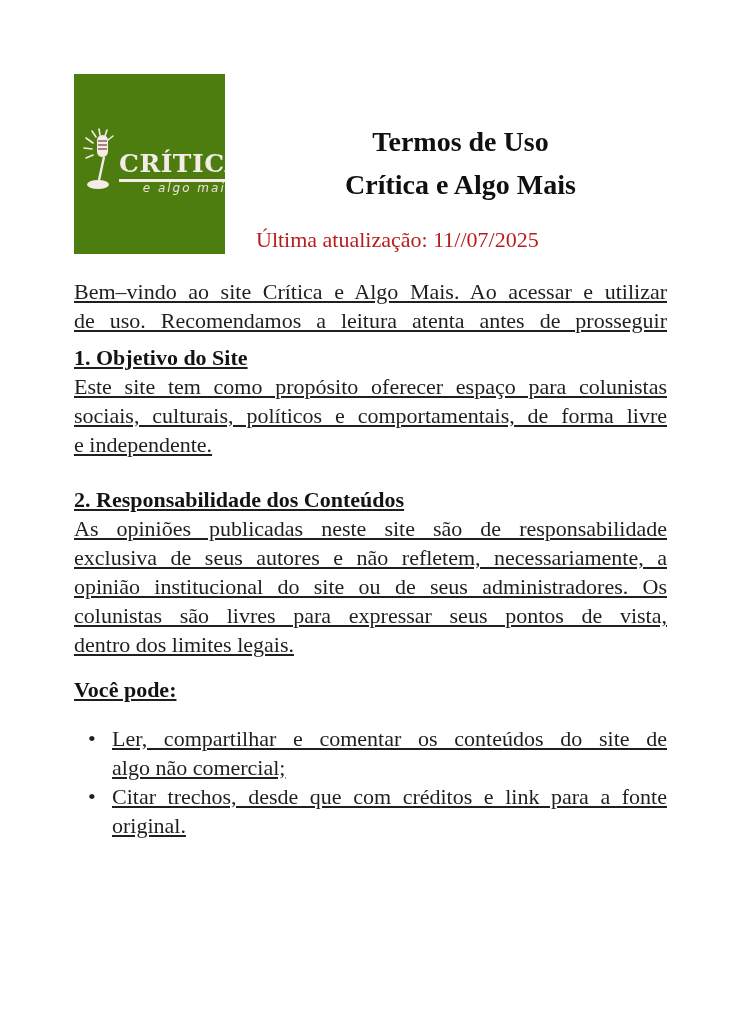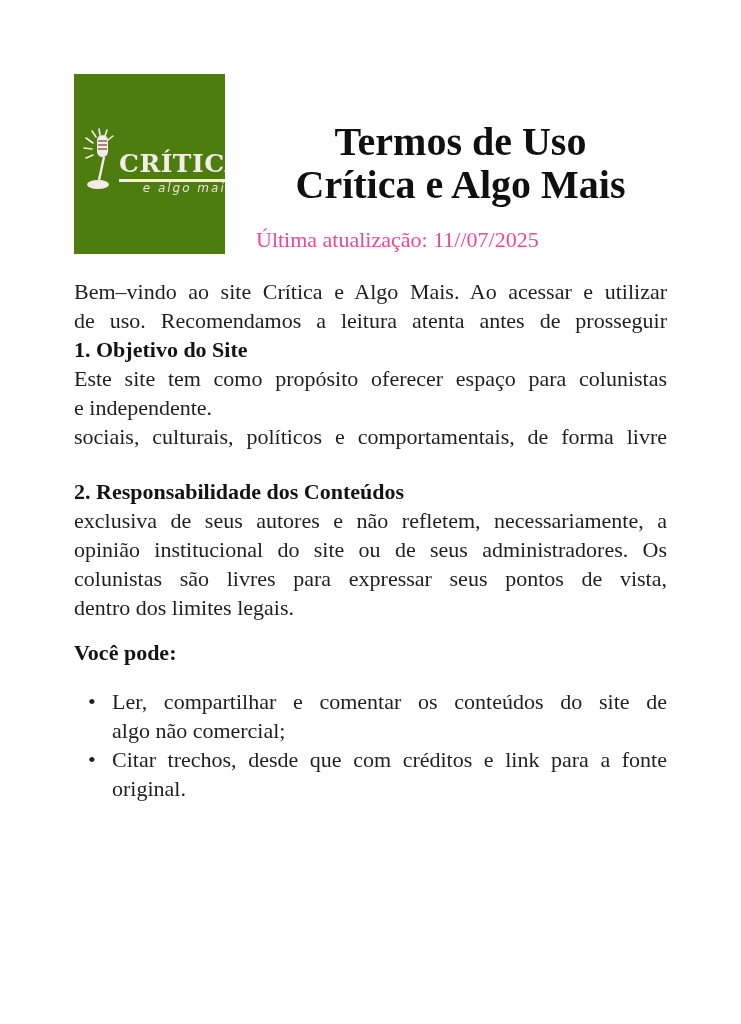--- a/index.html
+++ b/index.html
@@ -43,50 +43,50 @@
     font-style:italic;
     font-size:12px; line-height:9px;
     letter-spacing:2px;
     color:#ecdfda;
   }
 
   .header-right { position:absolute; left:180px; right:0; top:0; bottom:0; }
   .page-title {
     padding-top:46px;
     text-align:center;
-    font-size:40px; line-height:43px;
+    font-size:28px; line-height:43px;
     font-weight:bold;
     color:#101010;
   }
   .last-update {
     position:absolute; left:2px; bottom:0;
     font-size:22px; line-height:28px;
-    color:#ec4899;
+    color:#b91c1c;
     white-space:nowrap;
   }
 
   
-  main { margin:23px 74px 0 74px; }
+  main { margin:23px 74px 0 74px;text-decoration:underline; }
 
   .tline {
     font-size:22px; line-height:29px;
     color:#1f1f1f;
     text-align:justify;
     text-align-last:justify;
     white-space:nowrap;
     overflow:hidden;
   }
   .tline.last { text-align-last:left; }
 
   h2, h3 {
     font-size:22px; line-height:29px;
     font-weight:bold;
     color:#131313;
   }
-  .h-objetivo  { margin-top:0; }
+  .h-objetivo  { margin-top:8px; }
   .h-resp      { margin-top:26px; }
   .h-uso       { margin-top:12px; }
   .h-voce      { margin-top:16px; }
 
   ul.permissions { margin-top:20px; list-style:none; }
   ul.permissions li { position:relative; padding-left:38px; }
   ul.permissions li::before {
     content:"\2022";
     position:absolute; left:14px; top:0;
     font-size:22px; line-height:29px;
@@ -138,26 +138,27 @@
   <main>
 
     <p>
       <span class="tline" style="display:block">Bem–vindo ao site Crítica e Algo Mais. Ao acessar e utilizar</span>
       <span class="tline" style="display:block">de uso. Recomendamos a leitura atenta antes de prosseguir</span>
     </p>
 
     <h2 class="h-objetivo">1. Objetivo do Site</h2>
     <p>
       <span class="tline" style="display:block">Este site tem como propósito oferecer espaço para colunistas</span>
+      <span class="tline" style="display:block">sociais, culturais, políticos e comportamentais, de forma livre</span>
       <span class="tline last" style="display:block">e independente.</span>
-      <span class="tline" style="display:block">sociais, culturais, políticos e comportamentais, de forma livre</span>
     </p>
 
     <h2 class="h-resp">2. Responsabilidade dos Conteúdos</h2>
     <p>
+      <span class="tline" style="display:block">As opiniões publicadas neste site são de responsabilidade</span>
       <span class="tline" style="display:block">exclusiva de seus autores e não refletem, necessariamente, a</span>
       <span class="tline" style="display:block">opinião institucional do site ou de seus administradores. Os</span>
       <span class="tline" style="display:block">colunistas são livres para expressar seus pontos de vista,</span>
       <span class="tline last" style="display:block">dentro dos limites legais.</span>
     </p>
 
     <h3 class="h-voce">Você pode:</h3>
 
     <ul class="permissions">
       <li>

